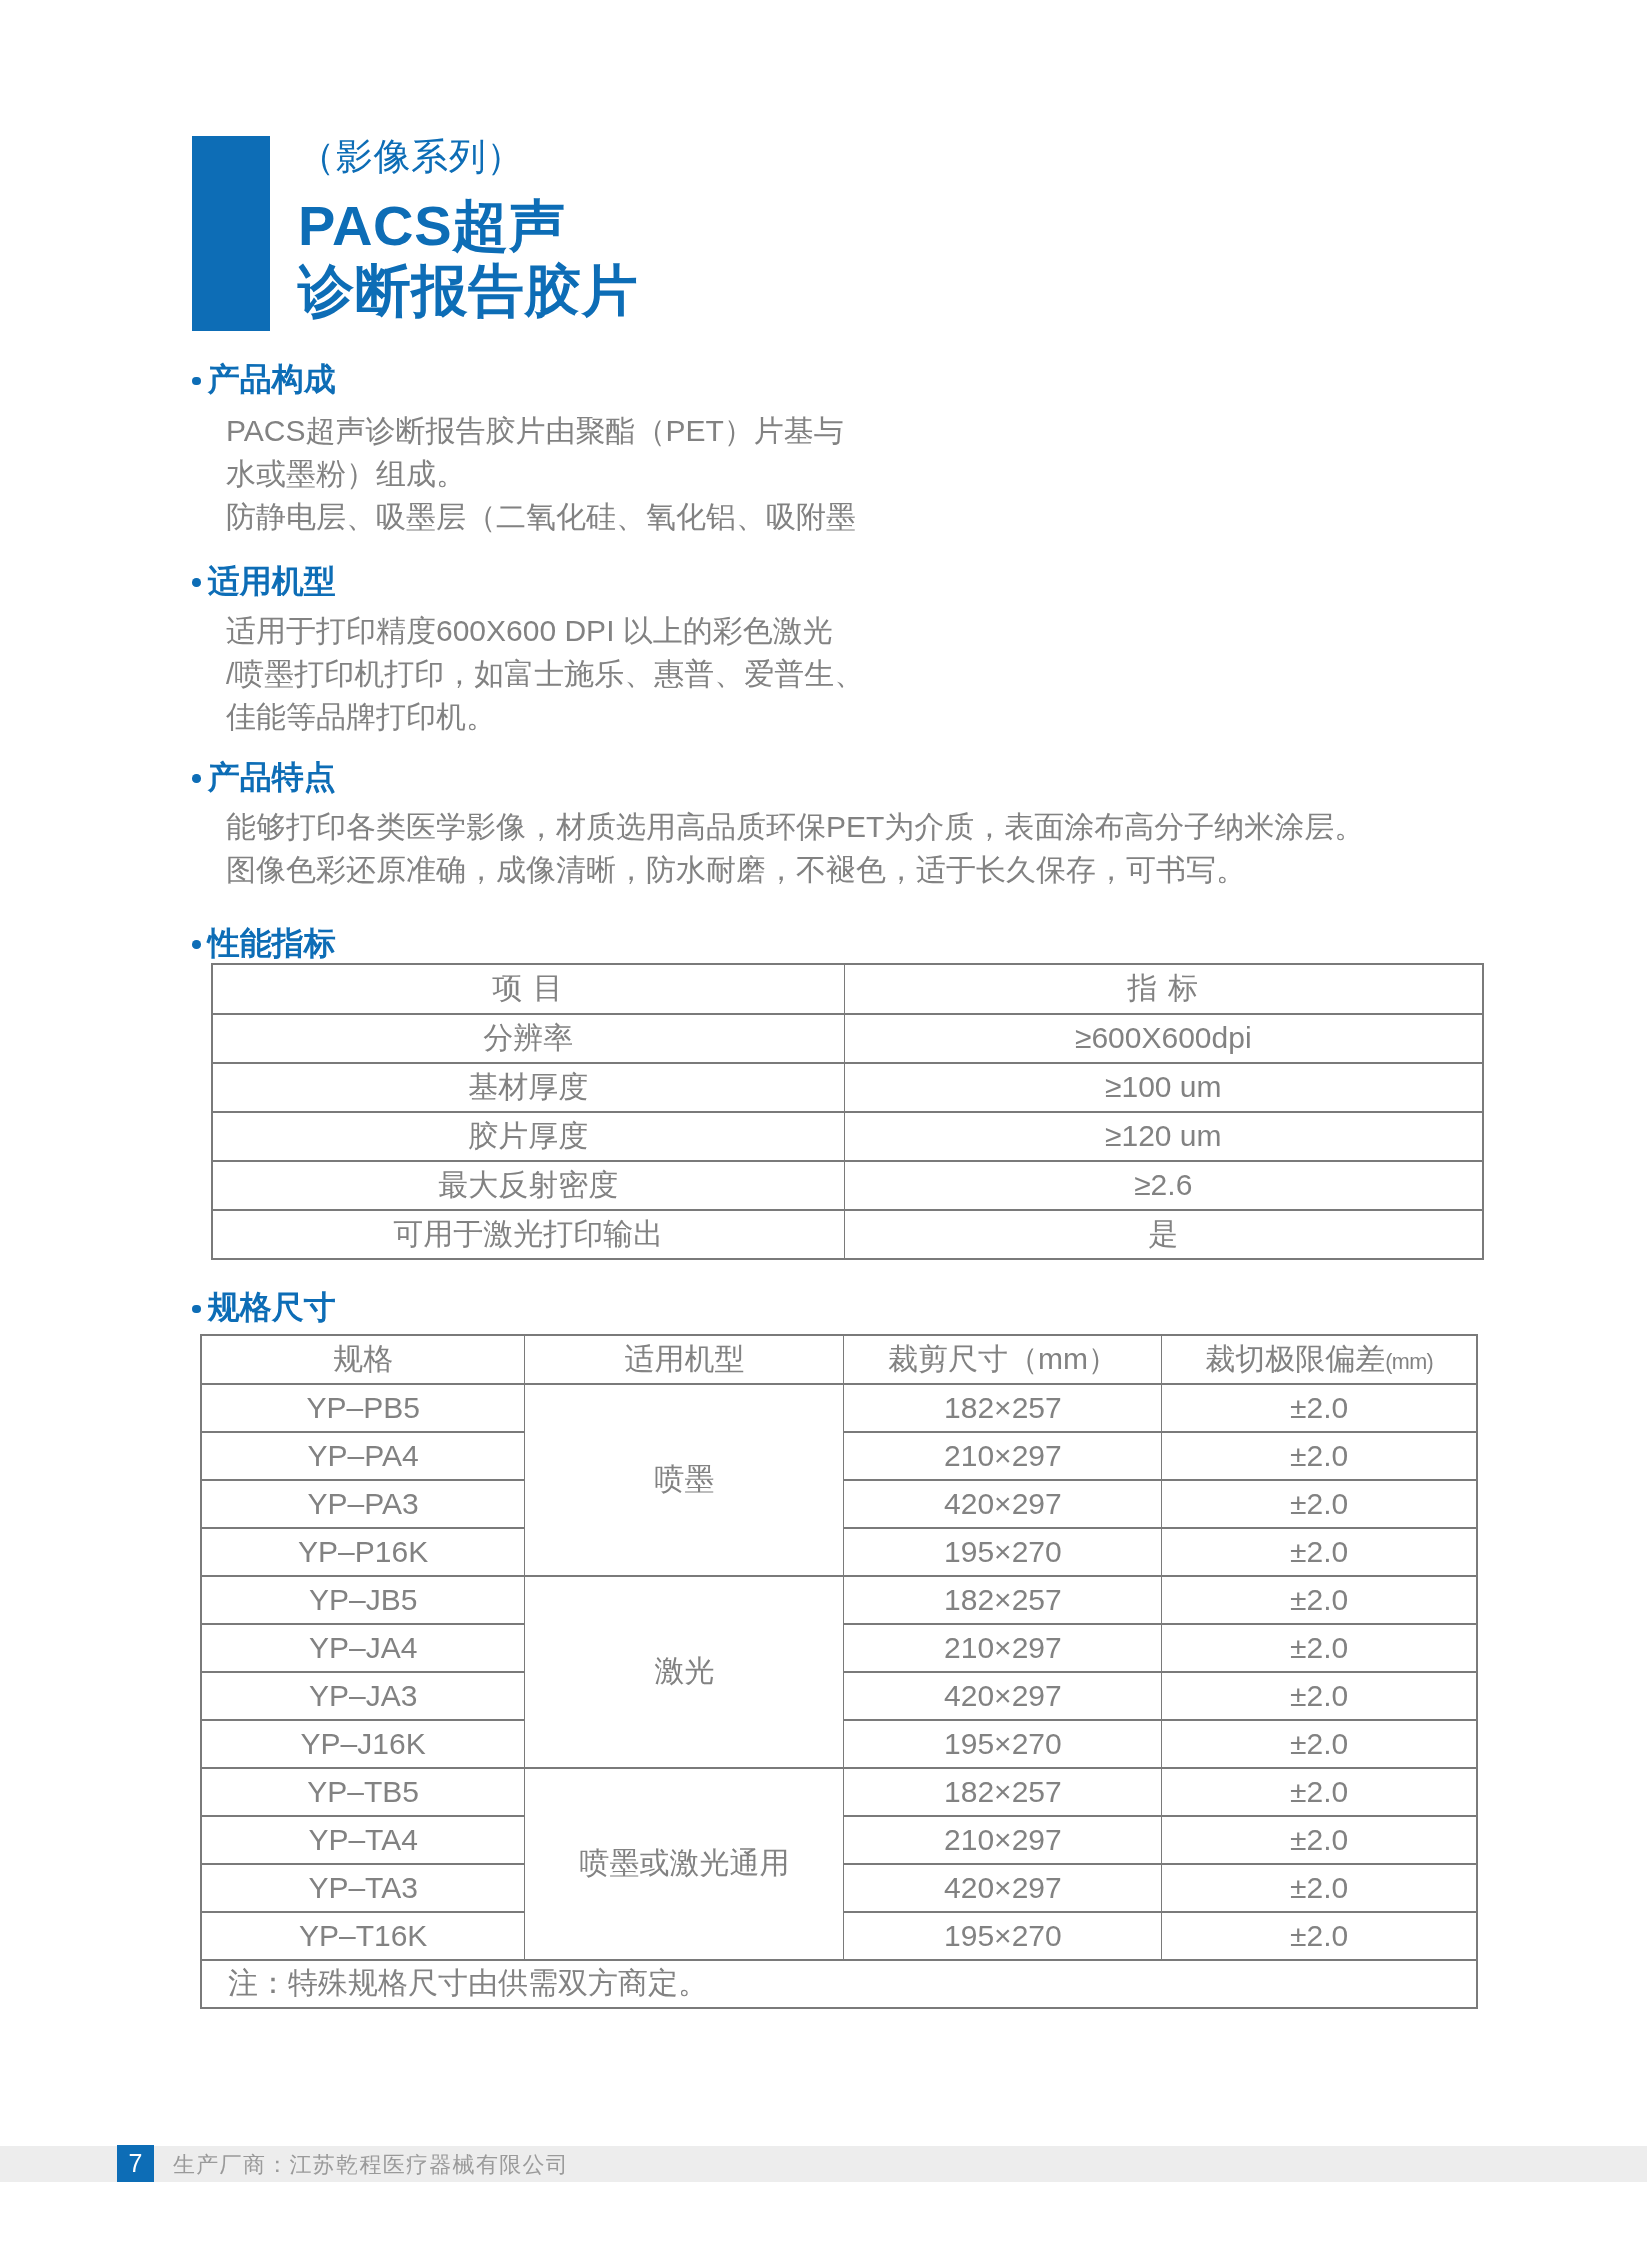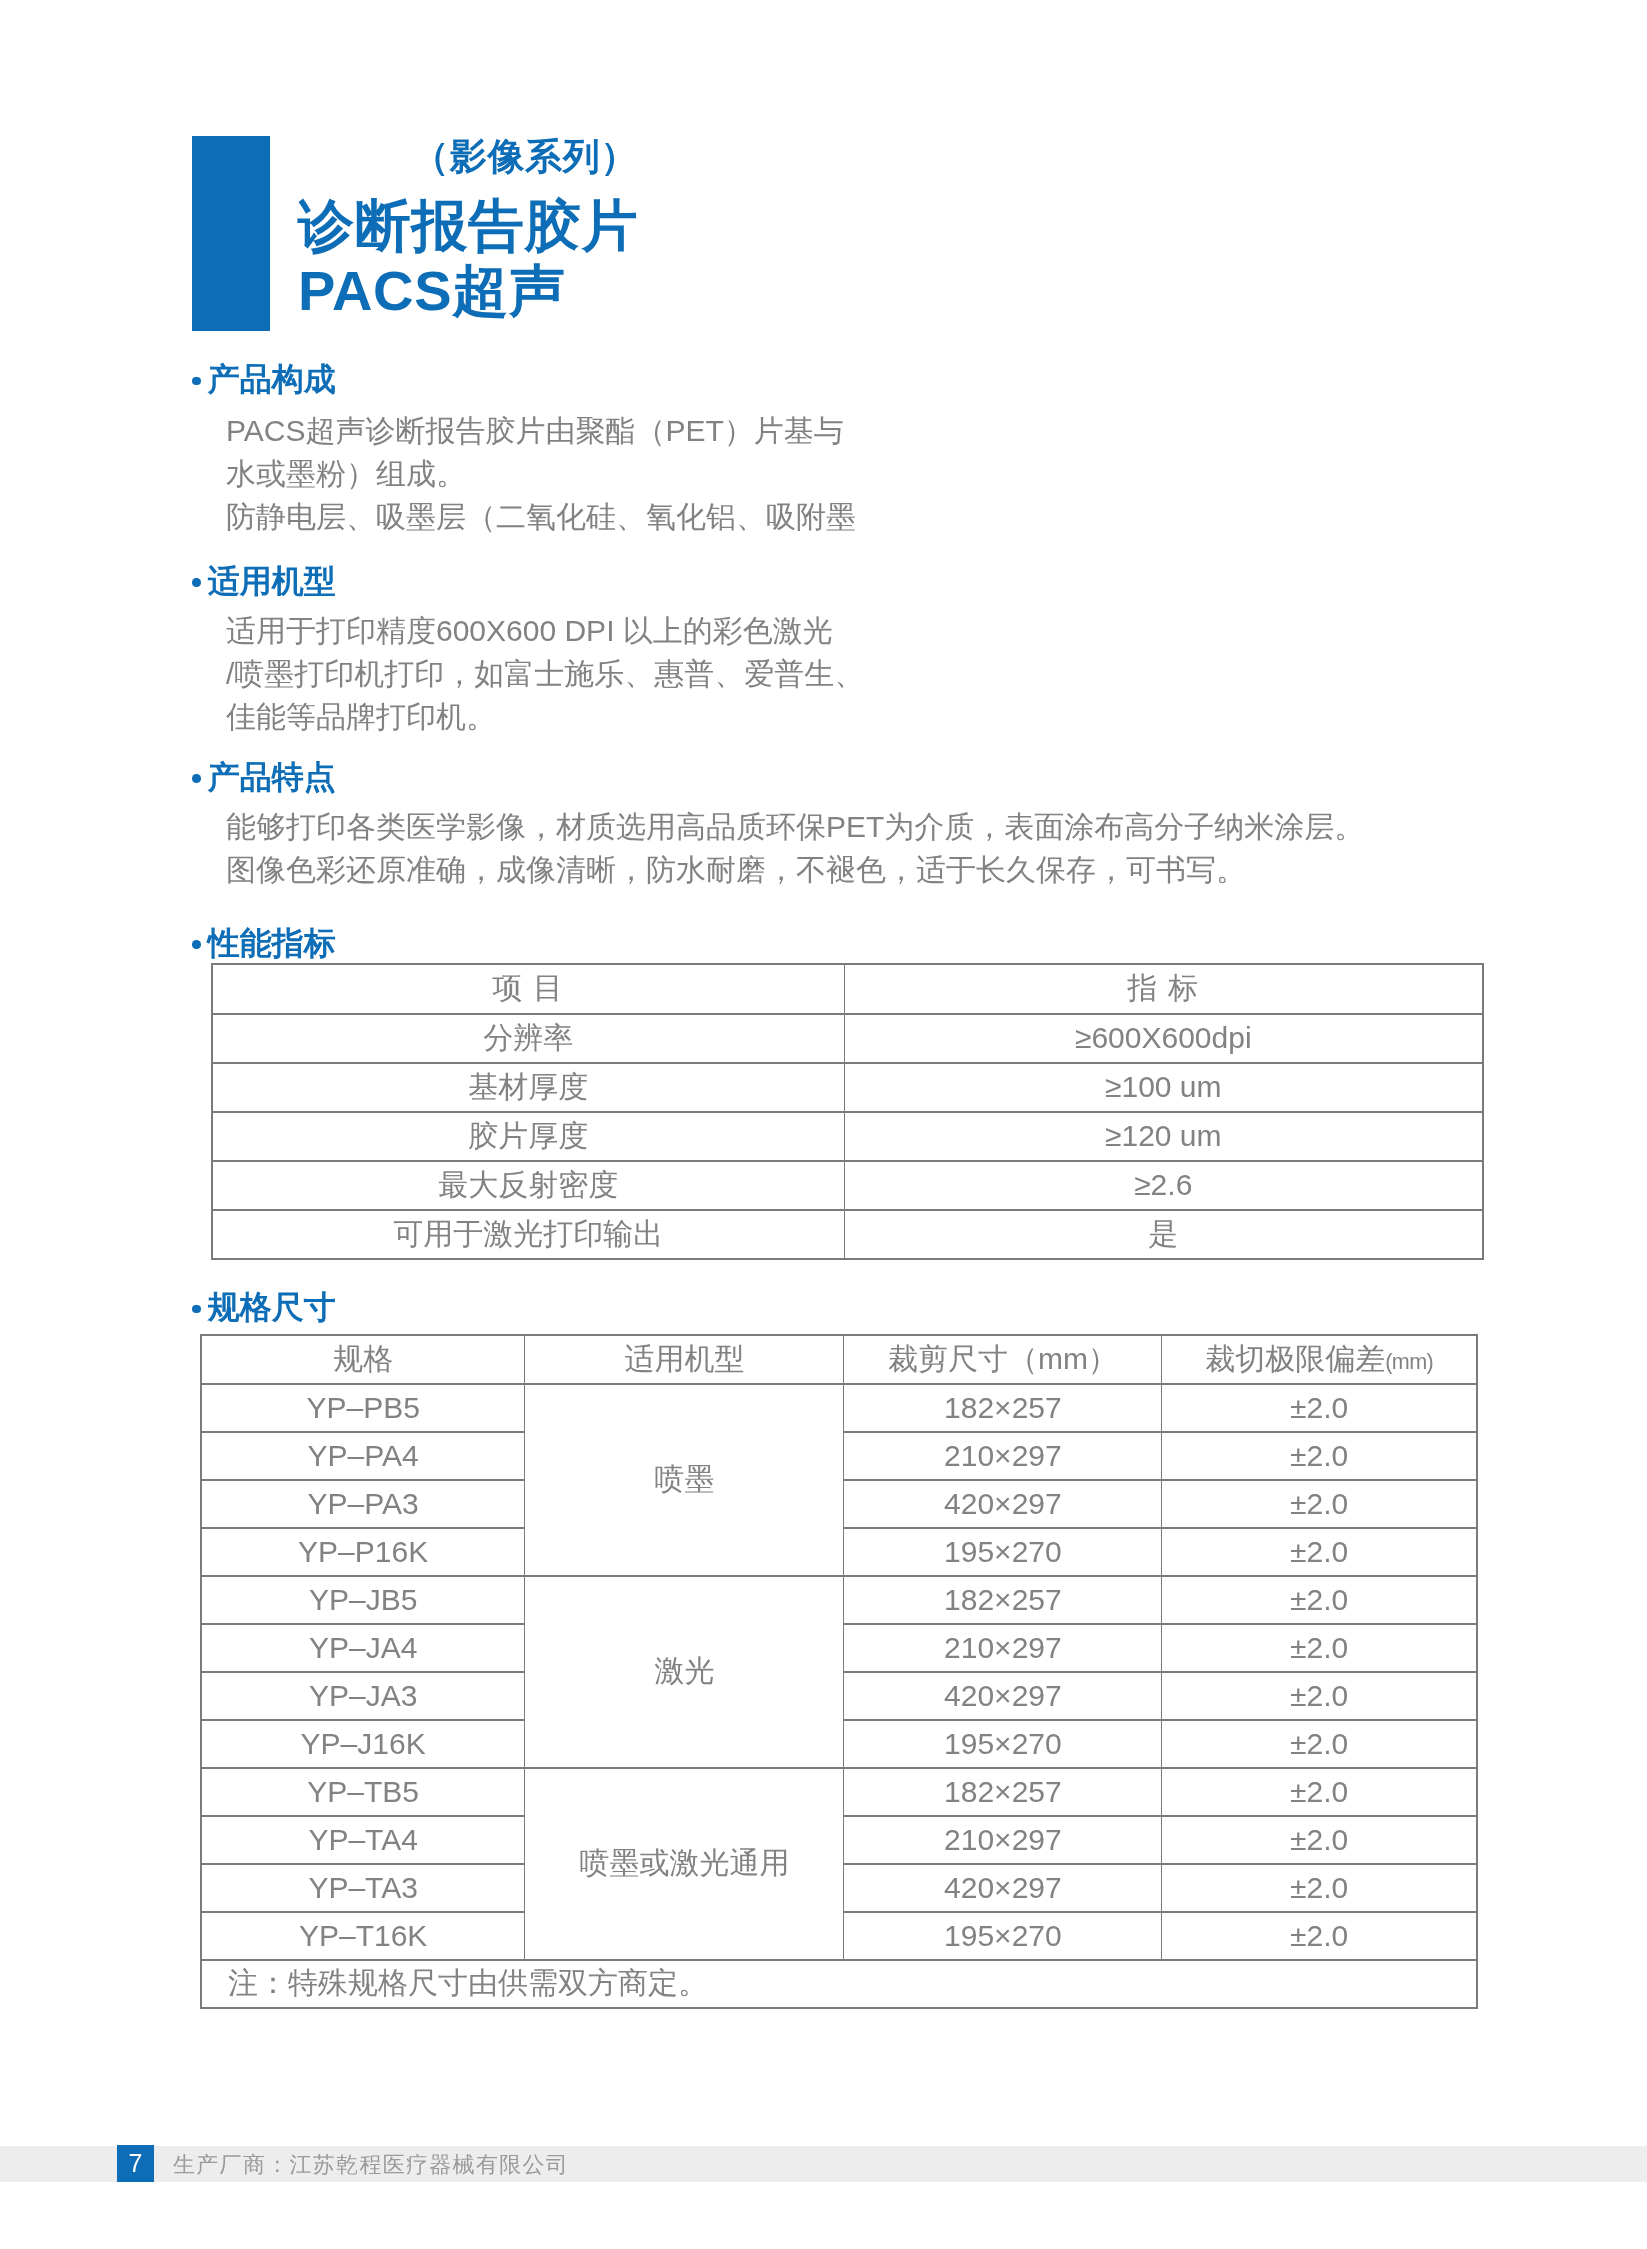--- a/index.html
+++ b/index.html
@@ -4,21 +4,21 @@
 <style>
   html,body { margin:0; padding:0; background:#ffffff; }
   .page {
     position:relative; width:1647px; height:2250px; background:#ffffff;
     font-family:"Liberation Sans","DejaVu Sans",sans-serif; overflow:hidden;
   }
 
   
   .brand-block { position:absolute; left:192px; top:136px; width:78px; height:195px; background:#0d6db6; }
   .header-text { position:absolute; left:298px; top:131px; color:#0d6db6; }
-  .series-label { font-size:37px; font-weight:700; line-height:51px; letter-spacing:0.7px; margin-bottom:10.5px;text-align:right; }
+  .series-label { font-size:37px; font-weight:400; line-height:51px; letter-spacing:0.7px; margin-bottom:10.5px; }
   .title-line { margin:0; font-size:56px; font-weight:600; line-height:65px; letter-spacing:0.7px; }
 
   
   .content { position:absolute; left:192px; top:361px; width:1316px; }
   .sec-heading {
     display:flex; align-items:center; gap:7.2px;
     color:#0d6db6; font-size:32px; font-weight:700; line-height:37px;
   }
   .dot { width:8.5px; height:8.5px; border-radius:50%; background:#0d6db6; flex:none; margin-top:2.6px; }
   .mt38 { margin-top:25px; } .mt32 { margin-top:21px; } .mt28 { margin-top:34px; } .mt45 { margin-top:29.5px; }
@@ -49,22 +49,22 @@
 </style>
 </head>
 <body>
 
 <div class="page">
 
   <div class="brand-block"></div>
 
   <div class="header-text">
     <div class="series-label">（影像系列）</div>
+    <h1 class="title-line">PACS超声</h1>
     <h1 class="title-line">诊断报告胶片</h1>
-    <h1 class="title-line">PACS超声</h1>
   </div>
 
   <div class="content">
 
     <div class="sec-heading">
       <span class="dot"></span>
       <span>产品构成</span>
     </div>
     <div class="para">
       <div>PACS超声诊断报告胶片由聚酯（PET）片基与</div>

